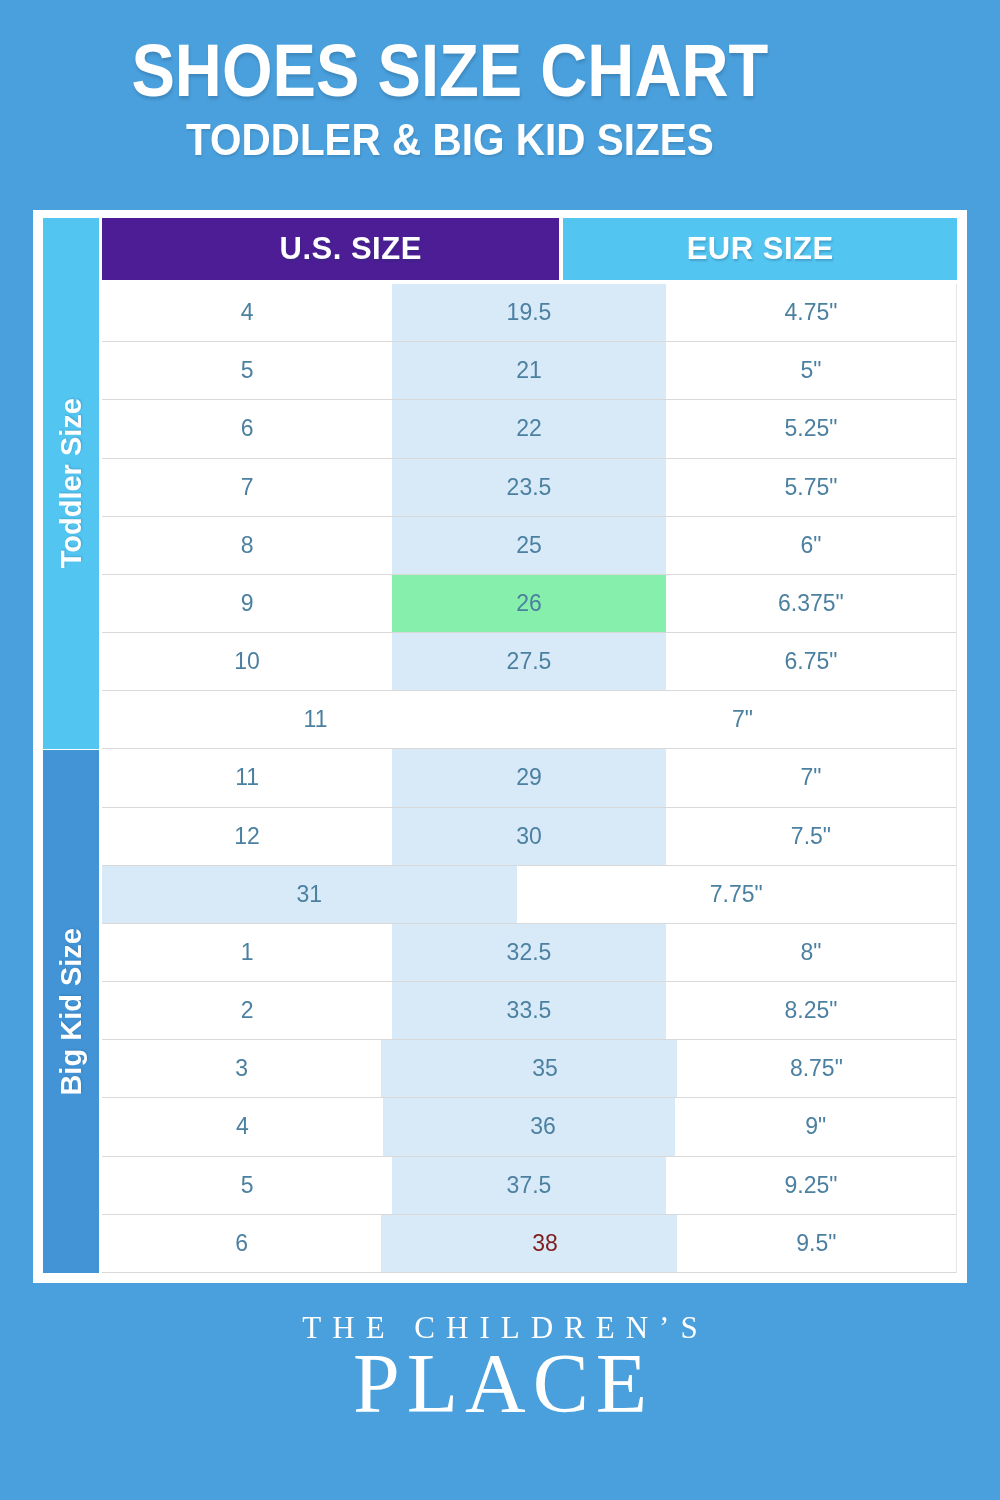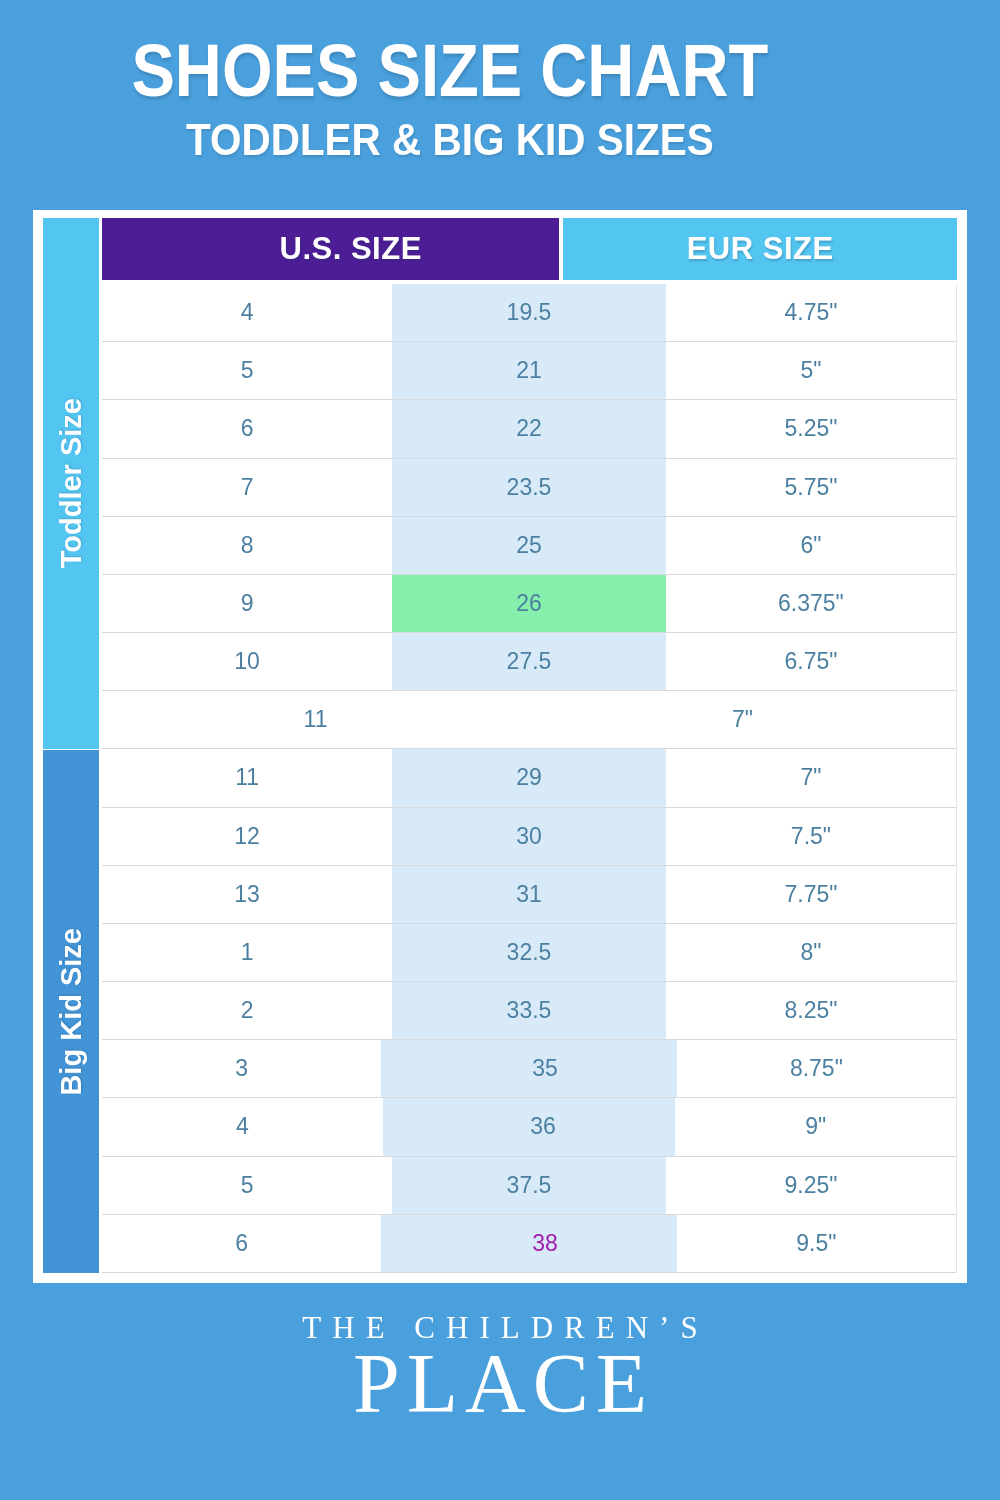--- a/index.html
+++ b/index.html
@@ -118,21 +118,20 @@
               <div class="cell" style="color: rgb(76, 128, 161);">11</div>
               <div class="cell eur" style="background: rgb(216, 234, 248); color: rgb(76, 128, 161);">29</div>
               <div class="cell" style="color: rgb(76, 128, 161);">7"</div>
             </div>
             <div class="row">
               <div class="cell" style="color: rgb(76, 128, 161);">12</div>
               <div class="cell eur" style="background: rgb(216, 234, 248); color: rgb(76, 128, 161);">30</div>
               <div class="cell" style="color: rgb(76, 128, 161);">7.5"</div>
             </div>
             <div class="row">
-              <div class="cell" style="color: rgb(76, 128, 161);">13</div>
               <div class="cell eur" style="background: rgb(216, 234, 248); color: rgb(76, 128, 161);">31</div>
               <div class="cell" style="color: rgb(76, 128, 161);">7.75"</div>
             </div>
             <div class="row">
               <div class="cell" style="color: rgb(76, 128, 161);">1</div>
               <div class="cell eur" style="background: rgb(216, 234, 248); color: rgb(76, 128, 161);">32.5</div>
               <div class="cell" style="color: rgb(76, 128, 161);">8"</div>
             </div>
             <div class="row">
               <div class="cell" style="color: rgb(76, 128, 161);">2</div>
@@ -149,21 +148,21 @@
               <div class="cell eur" style="background: rgb(216, 234, 248); color: rgb(76, 128, 161); padding-left: 28px;">36</div>
               <div class="cell" style="color: rgb(76, 128, 161);">9"</div>
             </div>
             <div class="row">
               <div class="cell" style="color: rgb(76, 128, 161);">5</div>
               <div class="cell eur" style="background: rgb(216, 234, 248); color: rgb(76, 128, 161);">37.5</div>
               <div class="cell" style="color: rgb(76, 128, 161);">9.25"</div>
             </div>
             <div class="row">
               <div class="cell" style="color: rgb(76, 128, 161);">6</div>
-              <div class="cell eur" style="background: rgb(216, 234, 248); color: #a21caf; padding-left: 32px;">38</div>
+              <div class="cell eur" style="background: rgb(216, 234, 248); color: #7f1d1d; padding-left: 32px;">38</div>
               <div class="cell" style="color: rgb(76, 128, 161);">9.5"</div>
             </div>
           </div>
       </div>
 
     </div>
   </div>
 
   <div class="footer">
     <div class="line1">THE CHILDREN’S</div>

